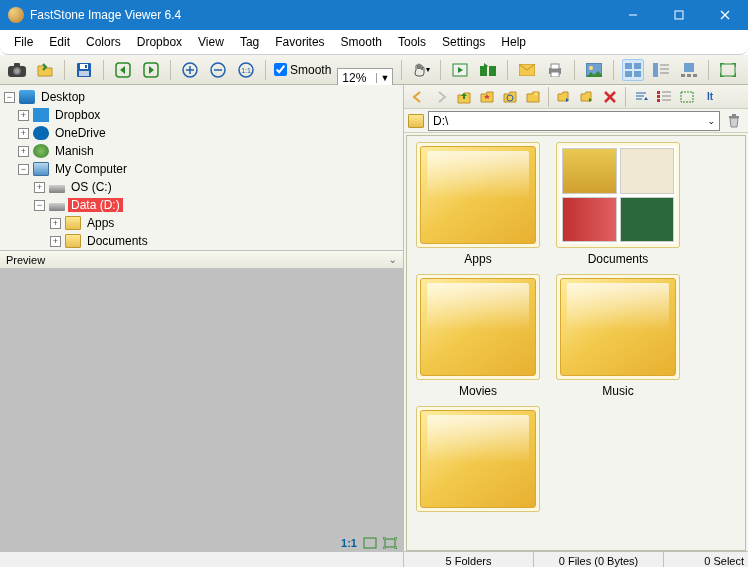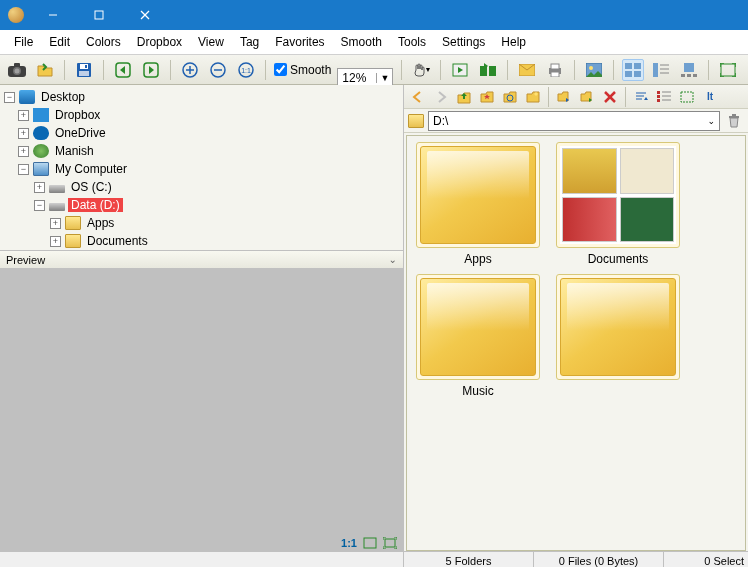--- a/index.html
+++ b/index.html
@@ -2,21 +2,21 @@
 <html><head>
 <meta charset="utf-8">
 <style>
 * { box-sizing: border-box; margin: 0; padding: 0; }
 body { font-family: "Segoe UI", Tahoma, sans-serif; font-size: 12px; background: #fff; width: 748px; height: 567px; overflow: hidden; }
 .titlebar { background: #1979ca; color: #fff; height: 30px; display: flex; align-items: center; padding-left: 8px; }
 .titlebar-icon { width: 16px; height: 16px; margin-right: 6px; border-radius: 50%; background: radial-gradient(circle at 30% 30%, #f0d080, #c08030); }
 .titlebar-title { flex: 1; font-size: 12px; }
 .titlebar-btns { display: flex; }
 .titlebar-btn { width: 46px; height: 30px; display: flex; align-items: center; justify-content: center; font-size: 14px; color: #fff; }
-.menubar { background: #fff; height: 22px; display: flex; align-items: center; padding: 12px 6px; border-bottom: 1px solid #d0d0d0; }
+.menubar { background: #fff; height: 22px; display: flex; align-items: center; padding: 12px 6px; border-bottom: 1px solid #d0d0d0; border-radius: 8px; }
 .menu-item { padding: 2px 8px; cursor: default; font-size: 12px; color: #000; }
 .toolbar { background: linear-gradient(#f4f4ee, #e5e5da); height: 30px; display: flex; align-items: center; padding: 12px 6px; gap: 6px; border-bottom: 1px solid #b8b8a8; }
 .tb-btn { width: 22px; height: 22px; display: flex; align-items: center; justify-content: center; border: 1px solid transparent; border-radius: 2px; }
 .tb-sep { width: 1px; height: 20px; background: #c0c0b0; margin: 0 2px; }
 .smooth-check { display: flex; align-items: center; gap: 3px; font-size: 12px; }
 .smooth-check input { width: 13px; height: 13px; }
 .zoom-combo { height: 20px; display: flex; align-items: center; border: 1px solid #a0a0a0; background: #fff; margin-top: 17px; }
 .zoom-combo input { border: none; width: 38px; padding: 0 4px; font-size: 12px; outline: none; }
 .zoom-combo .dd { width: 16px; text-align: center; border-left: 1px solid #a0a0a0; font-size: 9px; }
 .content { display: flex; height: 466px; }
@@ -67,20 +67,21 @@
 .i-drive{background:linear-gradient(#d0d0d0,#808080);border-radius:1px;height:8px;margin-top:3px}
 .i-folder{background:linear-gradient(#ffe890,#e8c050);border-radius:1px;border:1px solid #c09830}
 
 svg { display: block; }
 </style>
 </head>
 <body>
 
 <div class="titlebar">
   <div class="titlebar-icon"></div>
+  <div class="titlebar-title">FastStone Image Viewer 6.4</div>
   <div class="titlebar-btns">
     <div class="titlebar-btn">
       <svg width="10" height="10">
           <line x1="1" y1="5" x2="9" y2="5" stroke="#fff" stroke-width="1"></line>
         </svg>
     </div>
     <div class="titlebar-btn">
       <svg width="10" height="10">
           <rect x="1" y="1" width="8" height="8" stroke="#fff" fill="none" stroke-width="1"></rect>
         </svg>
@@ -434,20 +435,26 @@
               <div style="background:linear-gradient(90deg,#c03030,#e06060)"></div>
               <div style="background:#2a6a3a"></div>
             </div>
           </div>
           <div class="thumb-label">Documents</div>
         </div>
         <div class="thumb-cell">
           <div class="thumb-box">
               <div class="folder-thumb"></div>
             </div>
+          <div class="thumb-label">Movies</div>
+        </div>
+        <div class="thumb-cell">
+          <div class="thumb-box">
+              <div class="folder-thumb"></div>
+            </div>
           <div class="thumb-label">Music</div>
         </div>
         <div class="thumb-cell">
           <div class="thumb-box">
               <div class="folder-thumb"></div>
             </div>
           <div class="thumb-label"></div>
         </div>
       </div>
     </div>

